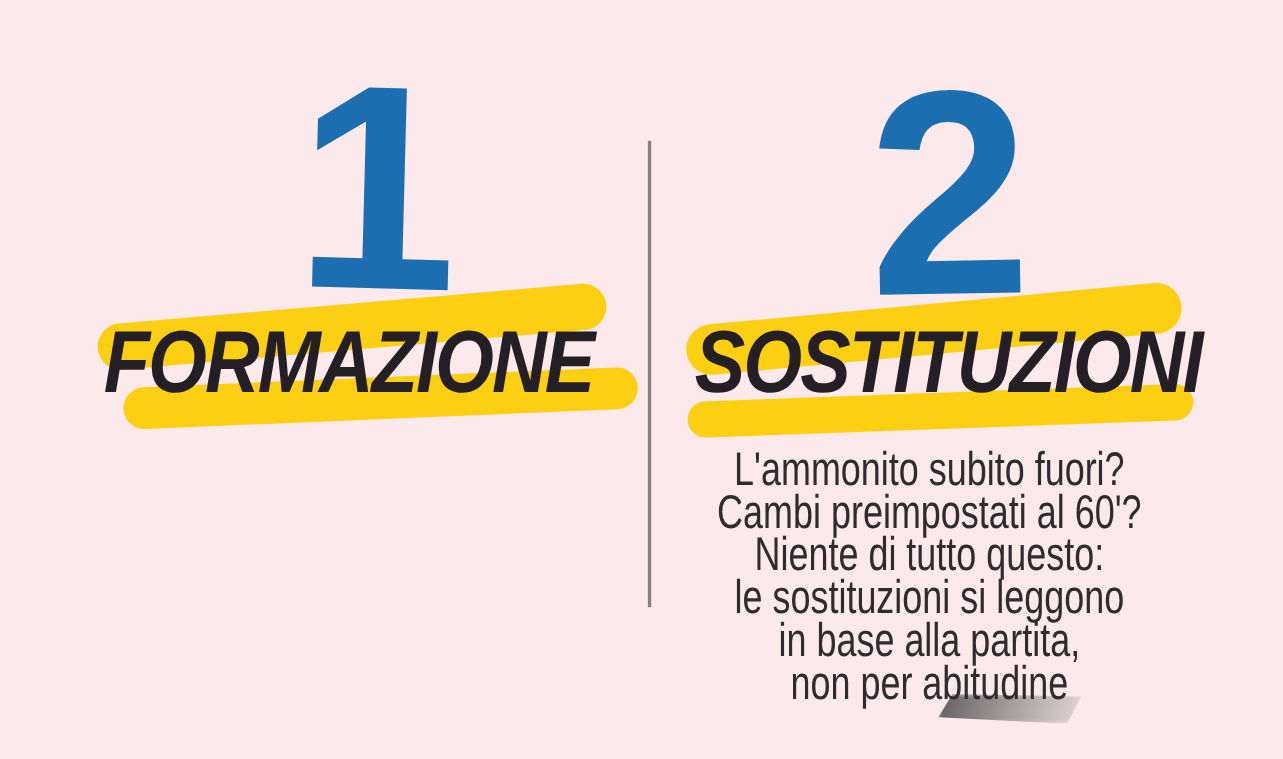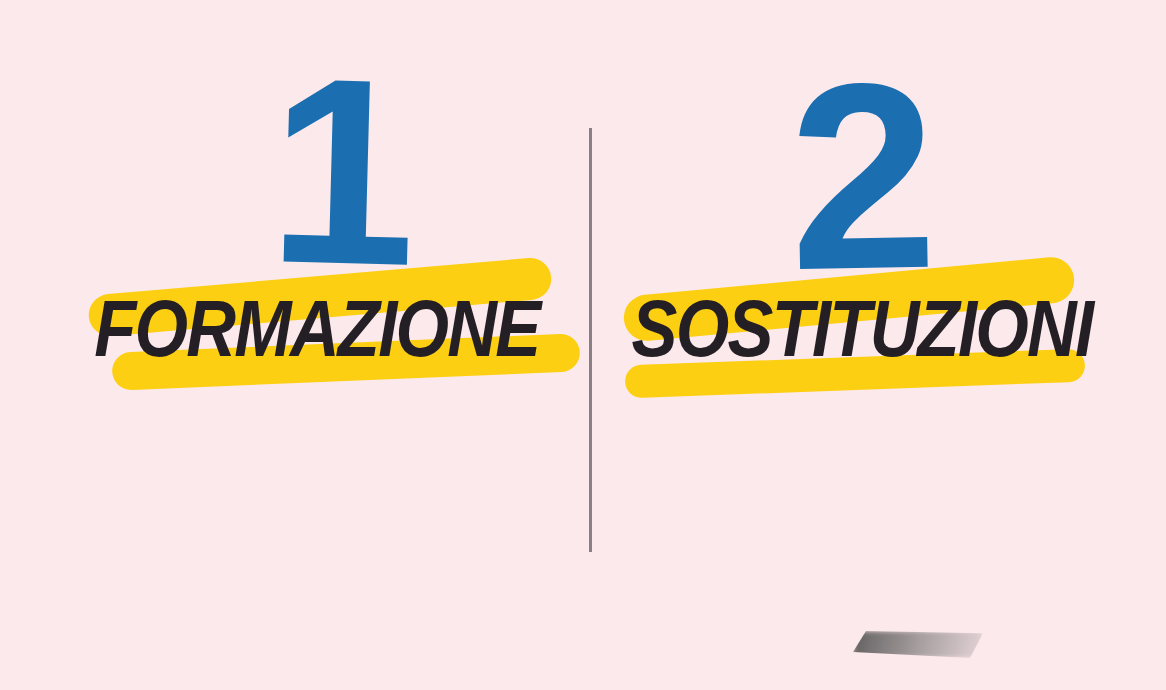--- a/index.html
+++ b/index.html
@@ -115,16 +115,24 @@
 
   <div class="hl-stroke hl-r-top" style="background-color: rgb(252, 207, 18);"></div>
   <div class="hl-stroke hl-r-bottom" style="background-color: rgb(252, 207, 18);"></div>
 
   <div class="num num-2" style="color: rgb(27, 111, 177);">2</div>
 
   <div class="headline-wrap headline-wrap-2">
     <div class="headline" style="color: rgb(36, 31, 36);">SOSTITUZIONI</div>
   </div>
 
+  <div class="body-wrap body-wrap-2">
+    <div class="body-text" style="color: rgb(47, 43, 46);">L'ammonito subito fuori?
+Cambi preimpostati al 60'?
+Niente di tutto questo:
+le sostituzioni si leggono
+in base alla partita,
+non per abitudine</div>
+  </div>
 
   <div class="smudge"></div>
 
 </div>
 
 </body></html>

